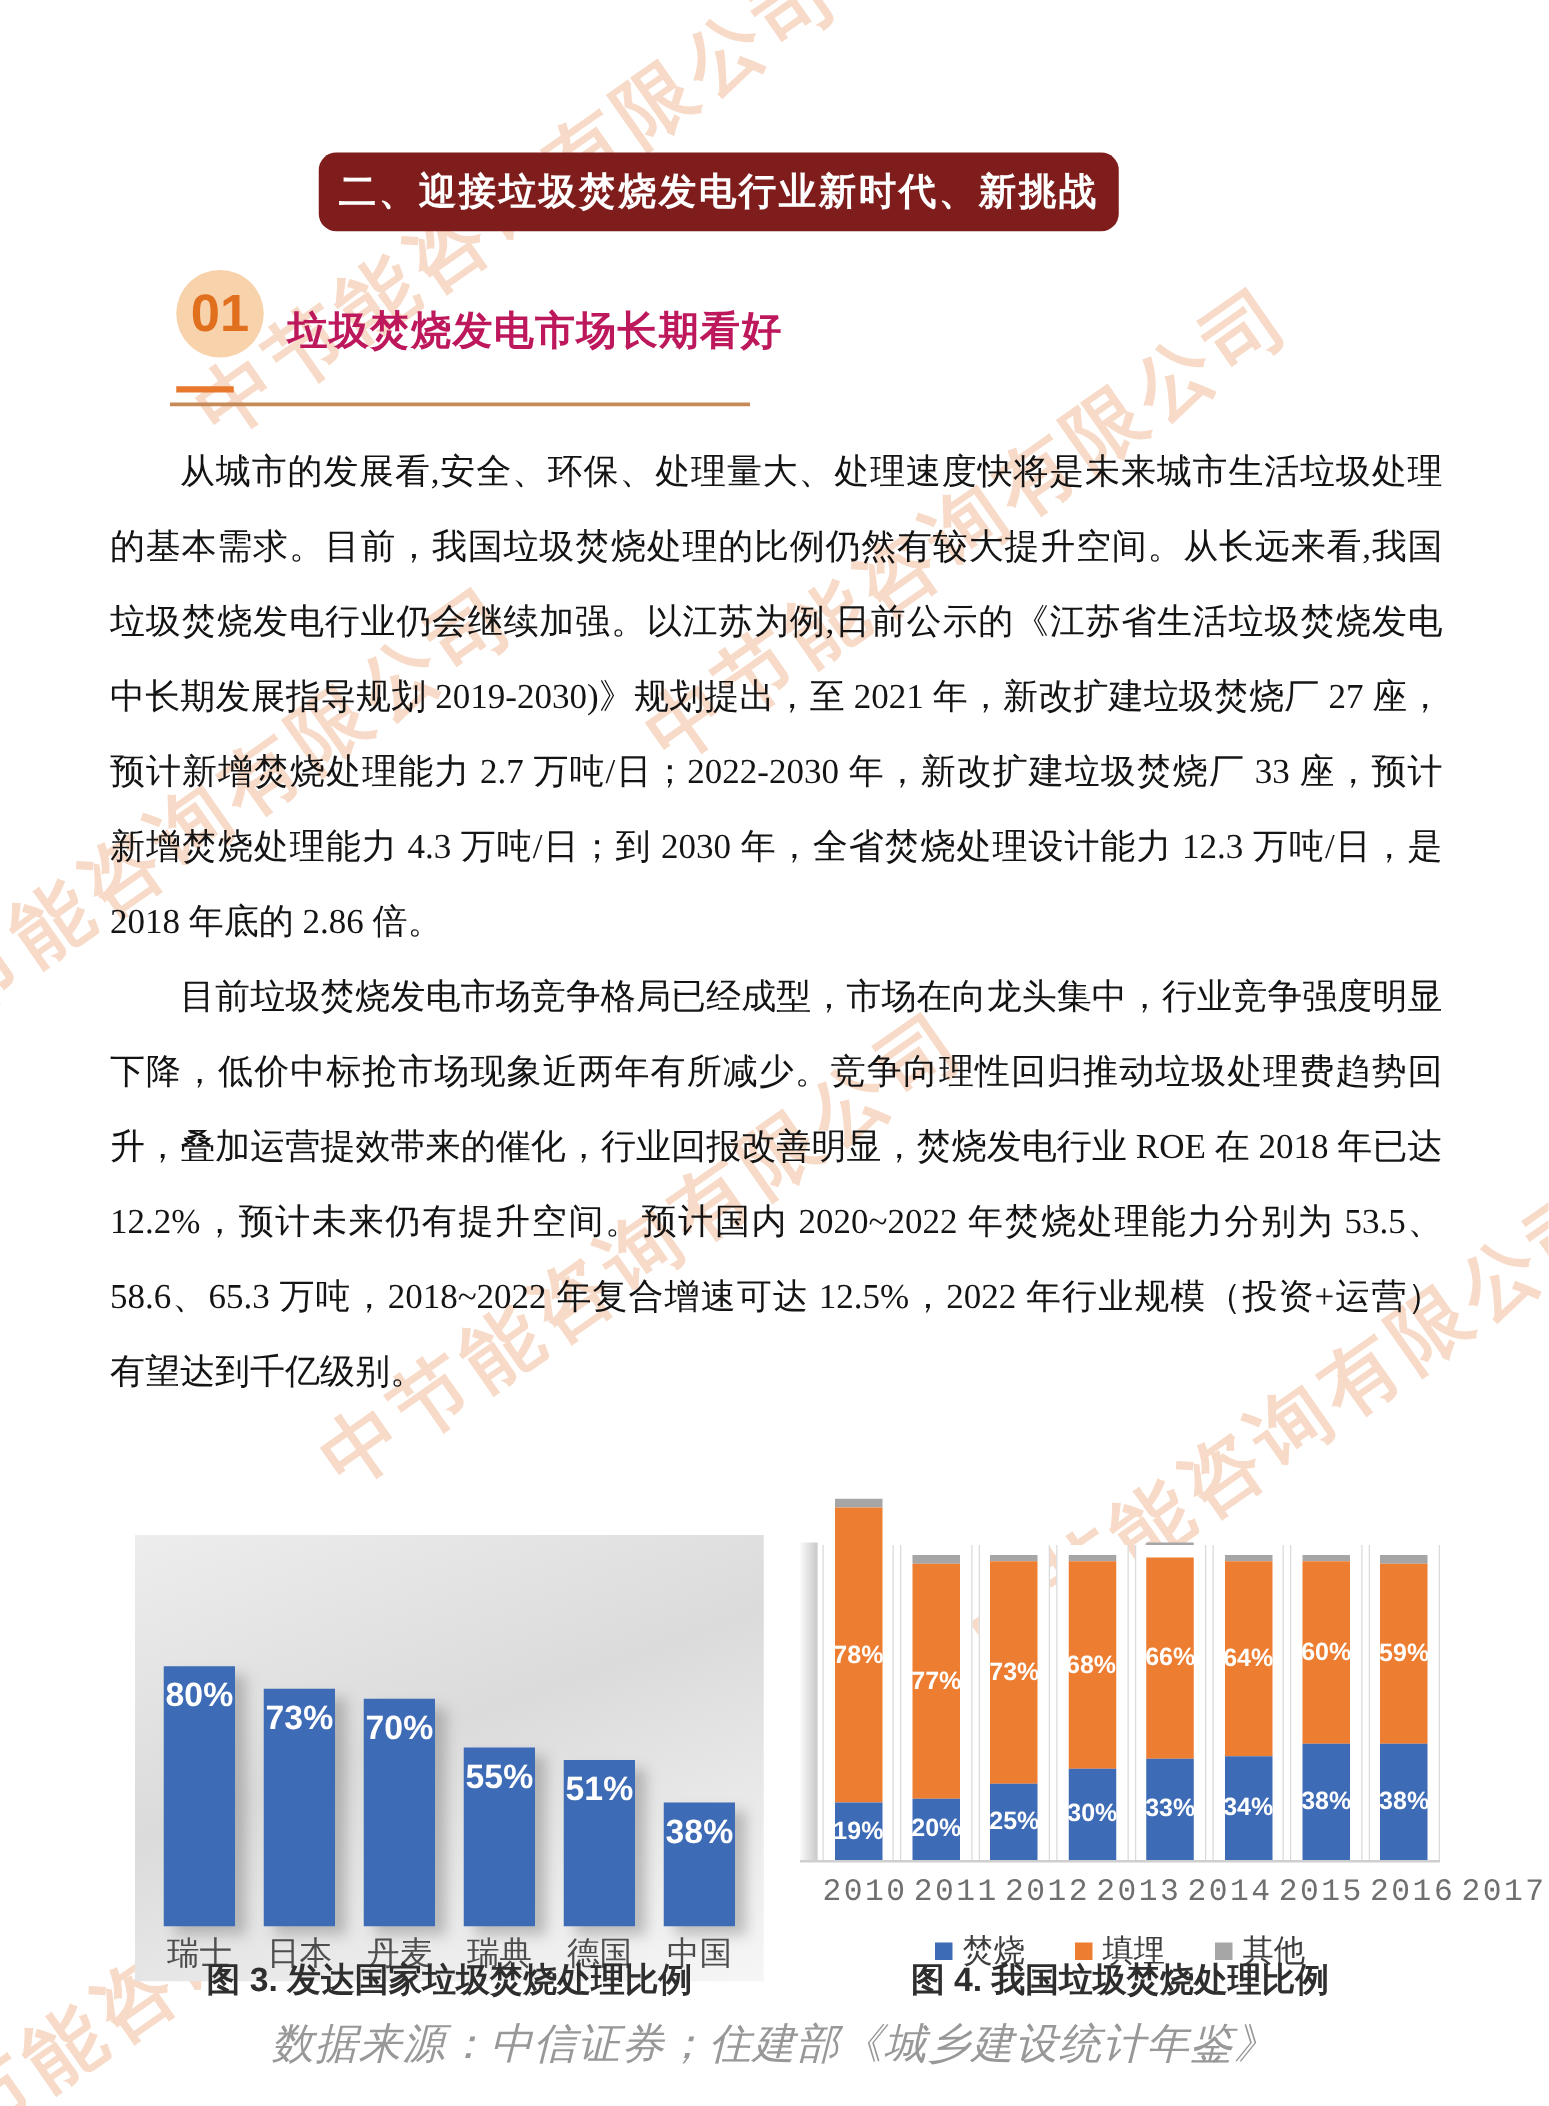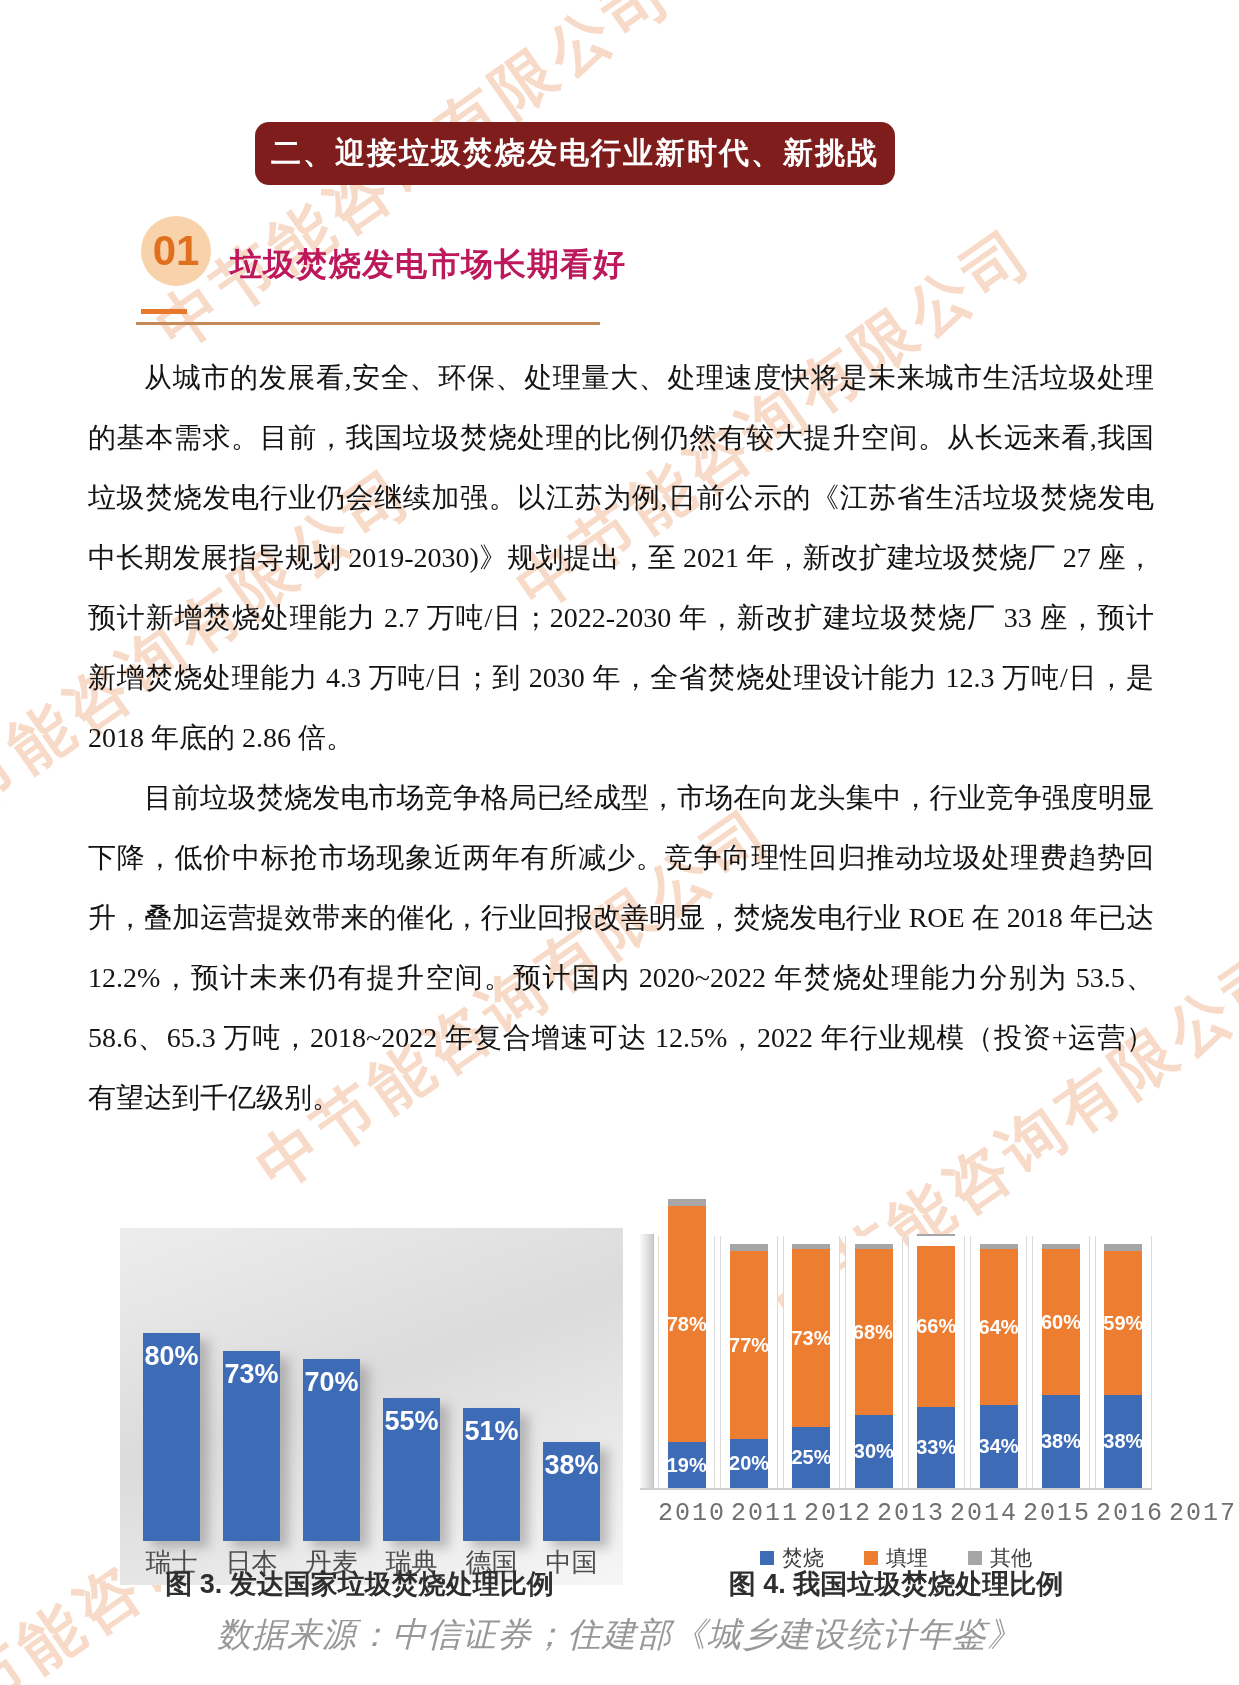--- a/index.html
+++ b/index.html
@@ -23,21 +23,21 @@
   .sec-badge-rule{position:absolute;z-index:2;left:141px;top:309px;width:46px;height:5px;background:#E8792C;}
   .sec-title{position:absolute;z-index:2;left:230px;top:243px;margin:0;
              font-family:"Liberation Sans","DejaVu Sans",sans-serif;font-weight:bold;
              font-size:32px;color:#be185d;letter-spacing:1px;}
   .sec-rule{position:absolute;z-index:2;left:136px;top:322px;width:464px;height:3px;background:#C68A58;}
   
   .body-text{position:absolute;z-index:1;left:88px;top:348px;width:1066px;
              font-size:28px;line-height:60px;color:#141414;text-align:justify;}
   .body-text p{margin:0;text-indent:2em;}
   
-  .chart-left{position:absolute;z-index:1;left:120px;top:1228px;width:503px;height:357px;
+  .chart-left{position:absolute;z-index:1;left:108px;top:1228px;width:503px;height:357px;
               background:linear-gradient(160deg,#ededed 0%,#dbdbdb 45%,#ededed 80%,#f6f6f6 100%);}
   .lplot{position:absolute;left:0;right:0;top:0;bottom:44px;display:flex;
          align-items:flex-end;justify-content:space-evenly;}
   .lbar{width:57px;background:#3E6BB5;position:relative;
         box-shadow:9px 7px 10px rgba(110,110,110,0.40);}
   .lbar-label{position:absolute;top:8px;left:0;right:0;text-align:center;color:#ffffff;
               font-family:"Liberation Sans","DejaVu Sans",sans-serif;font-weight:bold;font-size:27px;}
   .lxlabels{position:absolute;left:0;right:0;bottom:5px;display:flex;justify-content:space-evenly;}
   .lxlabels span{width:57px;text-align:center;font-size:26px;color:#4d4d4d;}
   .chart-right{position:absolute;z-index:1;left:640px;top:1228px;width:512px;}
@@ -48,21 +48,21 @@
   .rcol{flex:1;height:252px;border-left:1px solid #dadada;border-right:1px solid #dadada;
         background:#ffffff;display:flex;flex-direction:column;justify-content:flex-end;align-items:center;}
   .rbar{width:38px;display:flex;flex-direction:column;}
   .seg{position:relative;display:flex;align-items:center;justify-content:center;}
   .seg-label{color:#ffffff;font-family:"Liberation Sans","DejaVu Sans",sans-serif;
              font-weight:bold;font-size:20px;}
   .ryears{display:flex;gap:5px;padding-left:18px;margin-top:9px;}
   .ryears span{flex:1;text-align:center;font-family:"Liberation Mono","DejaVu Sans Mono",monospace;
                font-size:25px;color:#6f6f6f;letter-spacing:2px;}
   .rlegend{display:flex;justify-content:center;gap:40px;margin-top:16px;}
-  .rlegend .item{display:flex;align-items:center;gap:8px;font-size:21px;color:#3d3d3d;}
+  .rlegend .item{display:flex;align-items:center;gap:8px;font-size:25px;color:#3d3d3d;}
   .rlegend .sw{width:14px;height:14px;display:inline-block;}
   
   .caption{position:absolute;z-index:1;top:1566px;text-align:center;
            font-family:"Liberation Sans","DejaVu Sans",sans-serif;font-weight:bold;
            font-size:27px;color:#2e2e2e;}
   .cap-left{left:108px;width:503px;}
   .cap-right{left:640px;width:512px;}
   .source{position:absolute;z-index:1;left:0;right:0;top:1612px;text-align:center;
           font-style:italic;font-size:34px;color:#989898;letter-spacing:1px;}
 </style>

